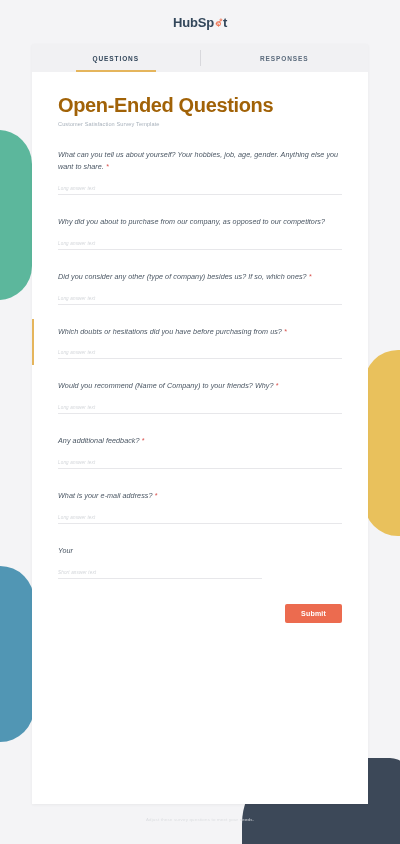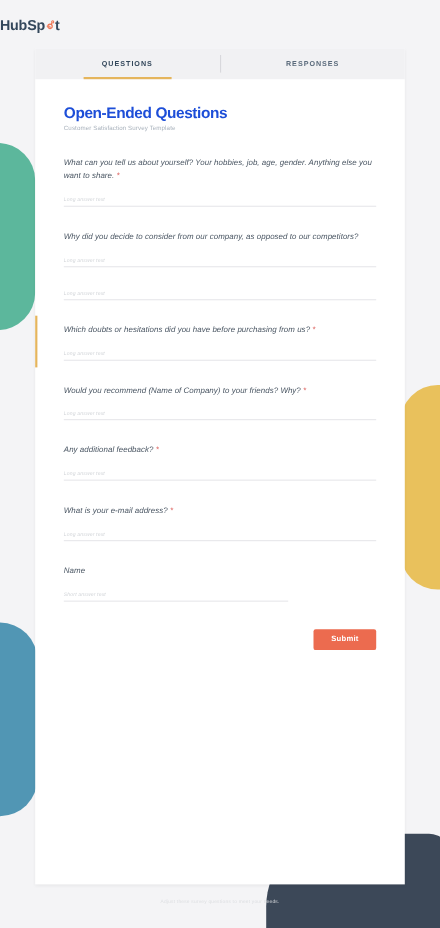--- a/index.html
+++ b/index.html
@@ -31,21 +31,21 @@
   .deco-navy {
     right:-10px; bottom:-34px; width:168px; height:120px;
     background:#3c4858;
     border-radius:66px 20px 0 0;
   }
 
   
   .topbar {
     position:relative; z-index:3;
     height:44px;
-    display:flex; align-items:center; justify-content:flex-start;
+    display:flex; align-items:center; justify-content:center;
   }
   .logo {
     display:flex; align-items:center;
     font-size:13px; font-weight:700; color:#33475b;
     letter-spacing:-0.2px;
   }
   .logo .sprocket {
     position:relative;
     display:inline-block;
     width:9px; height:9px;
@@ -87,23 +87,23 @@
   }
   .tab-divider {
     width:1px; background:#d8d8dc;
     margin:6px 0;
   }
 
   
   .form-body { padding:22px 26px 0 26px; }
 
   .title {
-    font-size:14px;
+    font-size:20px;
     font-weight:700;
-    color:#1d4ed8;
+    color:#a16207;
     letter-spacing:-0.35px;
     margin-bottom:4px;
   }
   .subtitle {
     font-size:5.6px;
     color:#a9b2bc;
     letter-spacing:.1px;
     margin-bottom:22px;
   }
 
@@ -211,26 +211,27 @@
     <div class="subtitle">Customer Satisfaction Survey Template</div>
 
     <div id="questions">
         <div class="q">
           <div class="q-label">What can you tell us about yourself? Your hobbies, job, age, gender. Anything else you want to share.<span class="req"> *</span></div>
           <div class="field">
             <div class="ph">Long answer text</div>
           </div>
         </div>
         <div class="q">
-          <div class="q-label">Why did you decide to consider from our company, as opposed to our competitors?</div>
-          <div class="field">
-            <div class="ph">Long answer text</div>
-          </div>
-        </div>
-        <div class="q">
+          <div class="q-label">Why did you about to purchase from our company, as opposed to our competitors?</div>
+          <div class="field">
+            <div class="ph">Long answer text</div>
+          </div>
+        </div>
+        <div class="q">
+          <div class="q-label">Did you consider any other (type of company) besides us? If so, which ones?<span class="req"> *</span></div>
           <div class="field">
             <div class="ph">Long answer text</div>
           </div>
         </div>
         <div class="q focused">
           <div class="q-label">Which doubts or hesitations did you have before purchasing from us?<span class="req"> *</span></div>
           <div class="field">
             <div class="ph">Long answer text</div>
           </div>
         </div>
@@ -246,21 +247,21 @@
             <div class="ph">Long answer text</div>
           </div>
         </div>
         <div class="q">
           <div class="q-label">What is your e-mail address?<span class="req"> *</span></div>
           <div class="field">
             <div class="ph">Long answer text</div>
           </div>
         </div>
         <div class="q">
-          <div class="q-label">Name</div>
+          <div class="q-label">Your</div>
           <div class="field short">
             <div class="ph">Short answer text</div>
           </div>
         </div>
       </div>
   </div>
 
   <div class="submit-row">
     <button class="submit-btn">Submit</button>
   </div>

